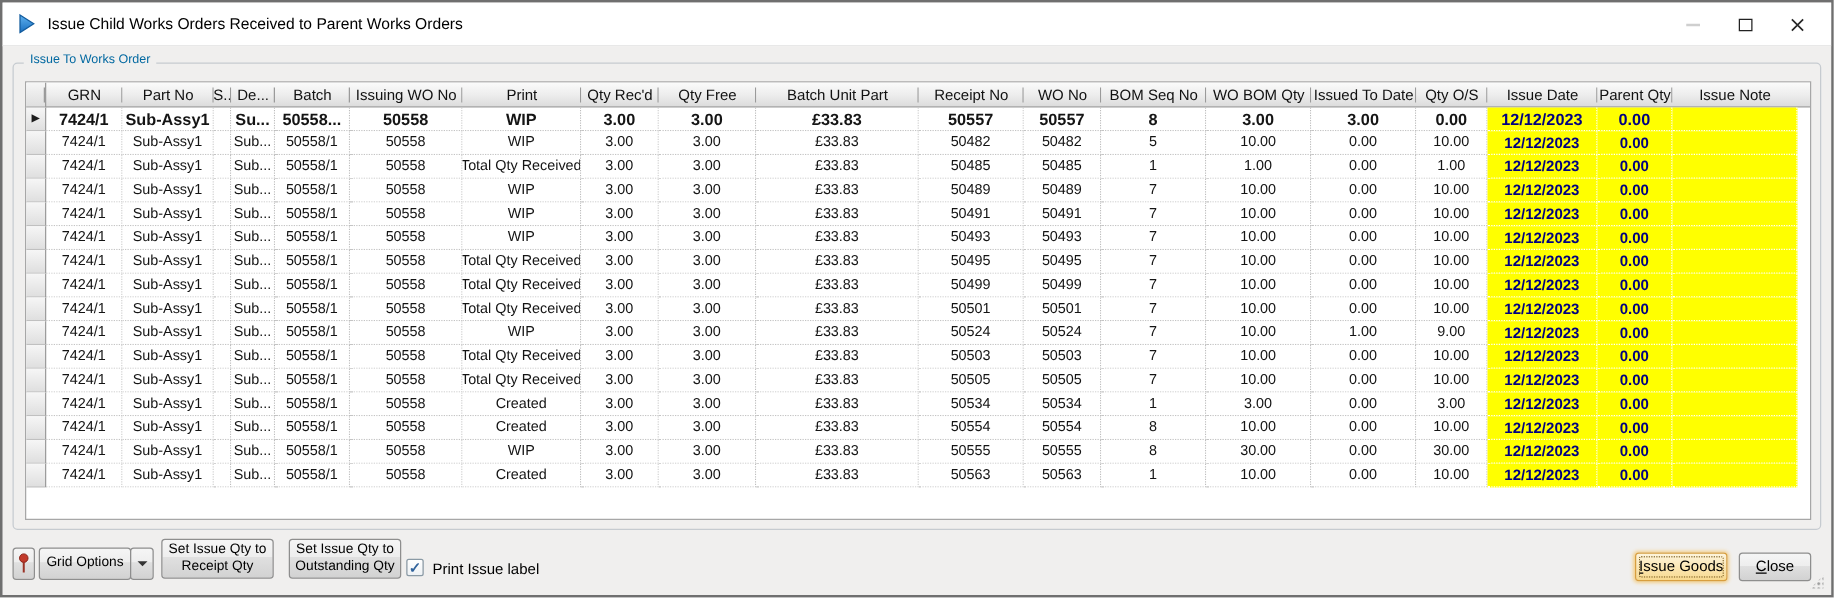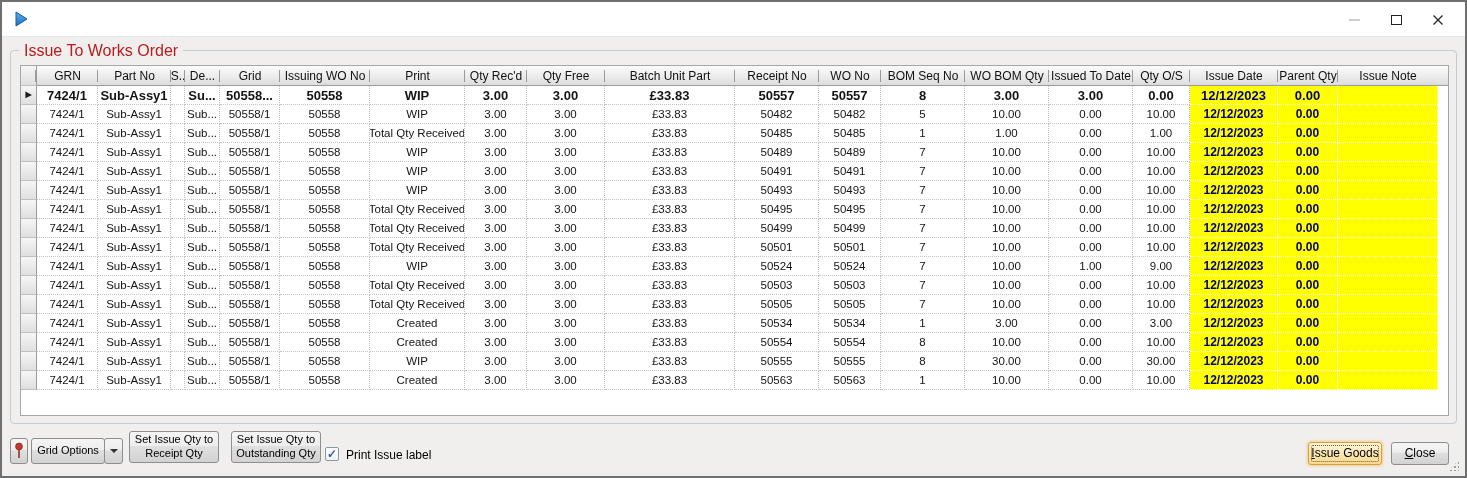--- a/index.html
+++ b/index.html
@@ -20,21 +20,21 @@
   .winbtn{ width:42px; height:30px; display:flex; align-items:center; justify-content:center; }
   .minglyph{ width:11px; height:2px; background:#cfcfcf; }
   .maxglyph{ width:11px; height:10px; border:1.5px solid #222; background:transparent; }
   
   .groupbox{
     position:absolute; left:8px; top:48px; width:1447px; height:374px;
     border:1px solid #c6cbd0; border-radius:4px;
   }
   .gb-label{
     position:absolute; top:-9px; left:8px; background:#f0efee; padding:0 5px;
-    font-size:16px; color:#b91c1c;
+    font-size:10px; color:#0369a1;
   }
   
   .gridframe{
     position:absolute; left:9px; top:14px; width:1429px; height:351px;
     background:#ffffff; border:1px solid #a7a7a7; overflow:hidden;
   }
   .gh{ display:flex; height:20px;
     background:linear-gradient(#fbfbfb,#ececec 55%,#dcdcdc);
     border-bottom:1px solid #9c9c9c;
   }
@@ -111,20 +111,21 @@
       <svg width="15" height="16" viewBox="0 0 15 16">
         <defs>
             <linearGradient id="tg" x1="0" y1="0" x2="0" y2="1">
           <stop offset="0" stop-color="#5fb1ef"></stop>
               <stop offset="1" stop-color="#1a6fc0"></stop>
         </linearGradient>
           </defs>
         <path d="M2 1 L13 8 L2 15 Z" fill="url(#tg)" stroke="#135c9e" stroke-width="1"></path>
       </svg>
     </span>
+    <span class="title">Issue Child Works Orders Received to Parent Works Orders</span>
     <div class="winbtns">
       <span class="winbtn">
           <span class="minglyph"></span>
         </span>
       <span class="winbtn">
           <span class="maxglyph"></span>
         </span>
       <span class="winbtn">
         <svg width="12" height="12" viewBox="0 0 12 12">
             <path d="M1.5 1.5 L10.5 10.5 M10.5 1.5 L1.5 10.5" stroke="#2b2b2b" stroke-width="1.4"></path>
@@ -135,21 +136,21 @@
 
   <div class="groupbox">
     <span class="gb-label">Issue To Works Order</span>
     <div class="gridframe">
       <div class="gh">
           <div class="hcell sel" style="width: 16px;"></div>
           <div class="hcell" style="width: 61px;">GRN</div>
           <div class="hcell" style="width: 73px;">Part No</div>
           <div class="hcell" style="width: 14px;">S..</div>
           <div class="hcell" style="width: 35px;">De...</div>
-          <div class="hcell" style="width: 60px;">Grid</div>
+          <div class="hcell" style="width: 60px;">Batch</div>
           <div class="hcell" style="width: 90px; text-align: right;">Issuing WO No</div>
           <div class="hcell" style="width: 95px;">Print</div>
           <div class="hcell" style="width: 62px;">Qty Rec'd</div>
           <div class="hcell" style="width: 78px;">Qty Free</div>
           <div class="hcell" style="width: 130px;">Batch Unit Part</div>
           <div class="hcell" style="width: 84px;">Receipt No</div>
           <div class="hcell" style="width: 62px;">WO No</div>
           <div class="hcell" style="width: 84px;">BOM Seq No</div>
           <div class="hcell" style="width: 84px;">WO BOM Qty</div>
           <div class="hcell" style="width: 84px;">Issued To Date</div>

